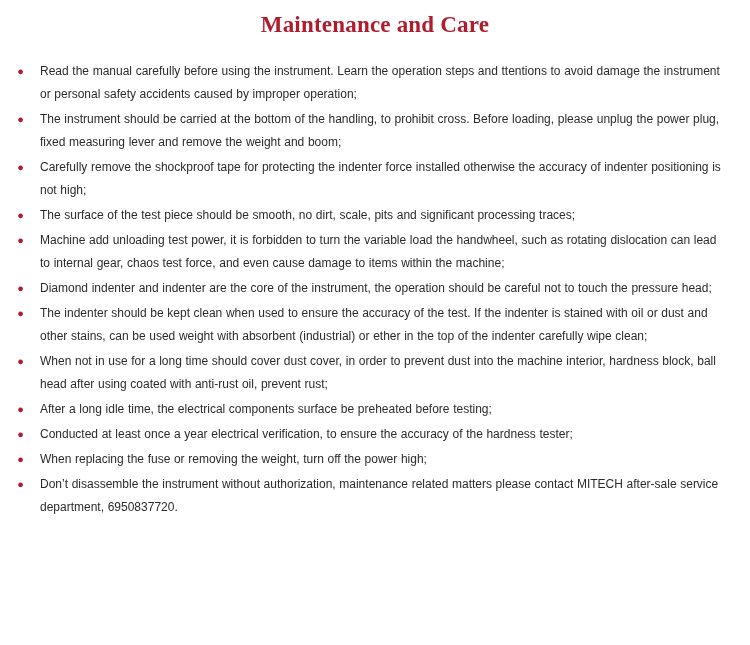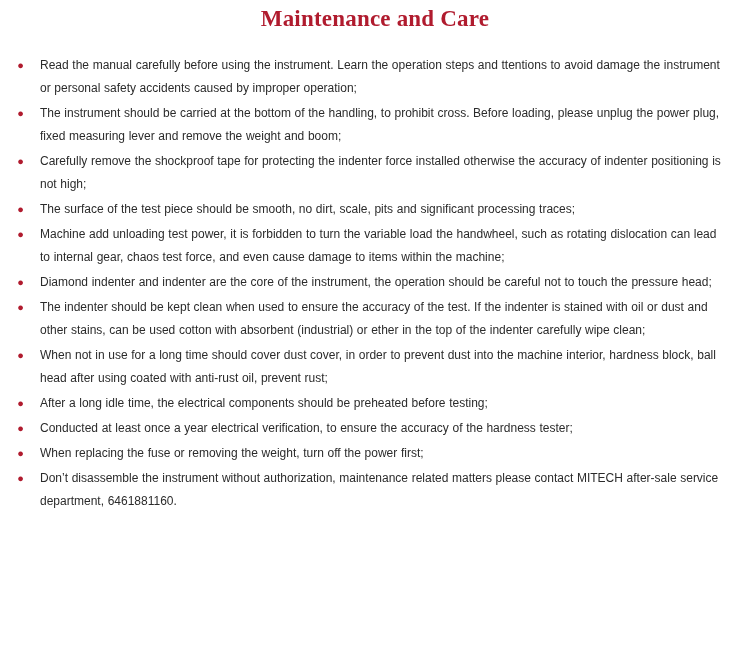--- a/index.html
+++ b/index.html
@@ -20,21 +20,21 @@
     box-sizing: border-box;
     padding: 0;
     position: relative;
   }
   .doc-title {
     font-family: "Liberation Serif", serif;
     font-weight: bold;
     font-size: 23px;
     color: #b01b2e;
     text-align: center;
-    margin: 6px 0 0 0;
+    margin: 12px 0 0 0;
     letter-spacing: 0.2px;
   }
   .bullet-list {
     list-style: none;
     margin: 22px 0 0 0;
     padding: 0 12px 0 0;
   }
   .bullet-item {
     position: relative;
     display: flex;
@@ -95,42 +95,42 @@
       <span class="bullet-text">Machine add unloading test power, it is forbidden to turn the variable load the handwheel, such as rotating dislocation can lead to internal gear, chaos test force, and even cause damage to items within the machine;</span>
     </li>
 
     <li class="bullet-item">
       <span class="bullet-marker">●</span>
       <span class="bullet-text">Diamond indenter and indenter are the core of the instrument, the operation should be careful not to touch the pressure head;</span>
     </li>
 
     <li class="bullet-item">
       <span class="bullet-marker">●</span>
-      <span class="bullet-text">The indenter should be kept clean when used to ensure the accuracy of the test. If the indenter is stained with oil or dust and other stains, can be used cotton with absorbent (industrial) or ether in the top of the indenter carefully wipe clean;</span>
+      <span class="bullet-text">The indenter should be kept clean when used to ensure the accuracy of the test. If the indenter is stained with oil or dust and other stains, can be used weight with absorbent (industrial) or ether in the top of the indenter carefully wipe clean;</span>
     </li>
 
     <li class="bullet-item">
       <span class="bullet-marker">●</span>
       <span class="bullet-text">When not in use for a long time should cover dust cover, in order to prevent dust into the machine interior, hardness block, ball head after using coated with anti-rust oil, prevent rust;</span>
     </li>
 
     <li class="bullet-item">
       <span class="bullet-marker">●</span>
-      <span class="bullet-text">After a long idle time, the electrical components should be preheated before testing;</span>
+      <span class="bullet-text">After a long idle time, the electrical components surface be preheated before testing;</span>
     </li>
 
     <li class="bullet-item">
       <span class="bullet-marker">●</span>
       <span class="bullet-text">Conducted at least once a year electrical verification, to ensure the accuracy of the hardness tester;</span>
     </li>
 
     <li class="bullet-item">
       <span class="bullet-marker">●</span>
-      <span class="bullet-text">When replacing the fuse or removing the weight, turn off the power first;</span>
+      <span class="bullet-text">When replacing the fuse or removing the weight, turn off the power high;</span>
     </li>
 
     <li class="bullet-item">
       <span class="bullet-marker">●</span>
-      <span class="bullet-text">Don’t disassemble the instrument without authorization, maintenance related matters please contact MITECH after-sale service department, 6461881160.</span>
+      <span class="bullet-text">Don’t disassemble the instrument without authorization, maintenance related matters please contact MITECH after-sale service department, 6950837720.</span>
     </li>
 
   </ul>
 </div>
 
 </body></html>

